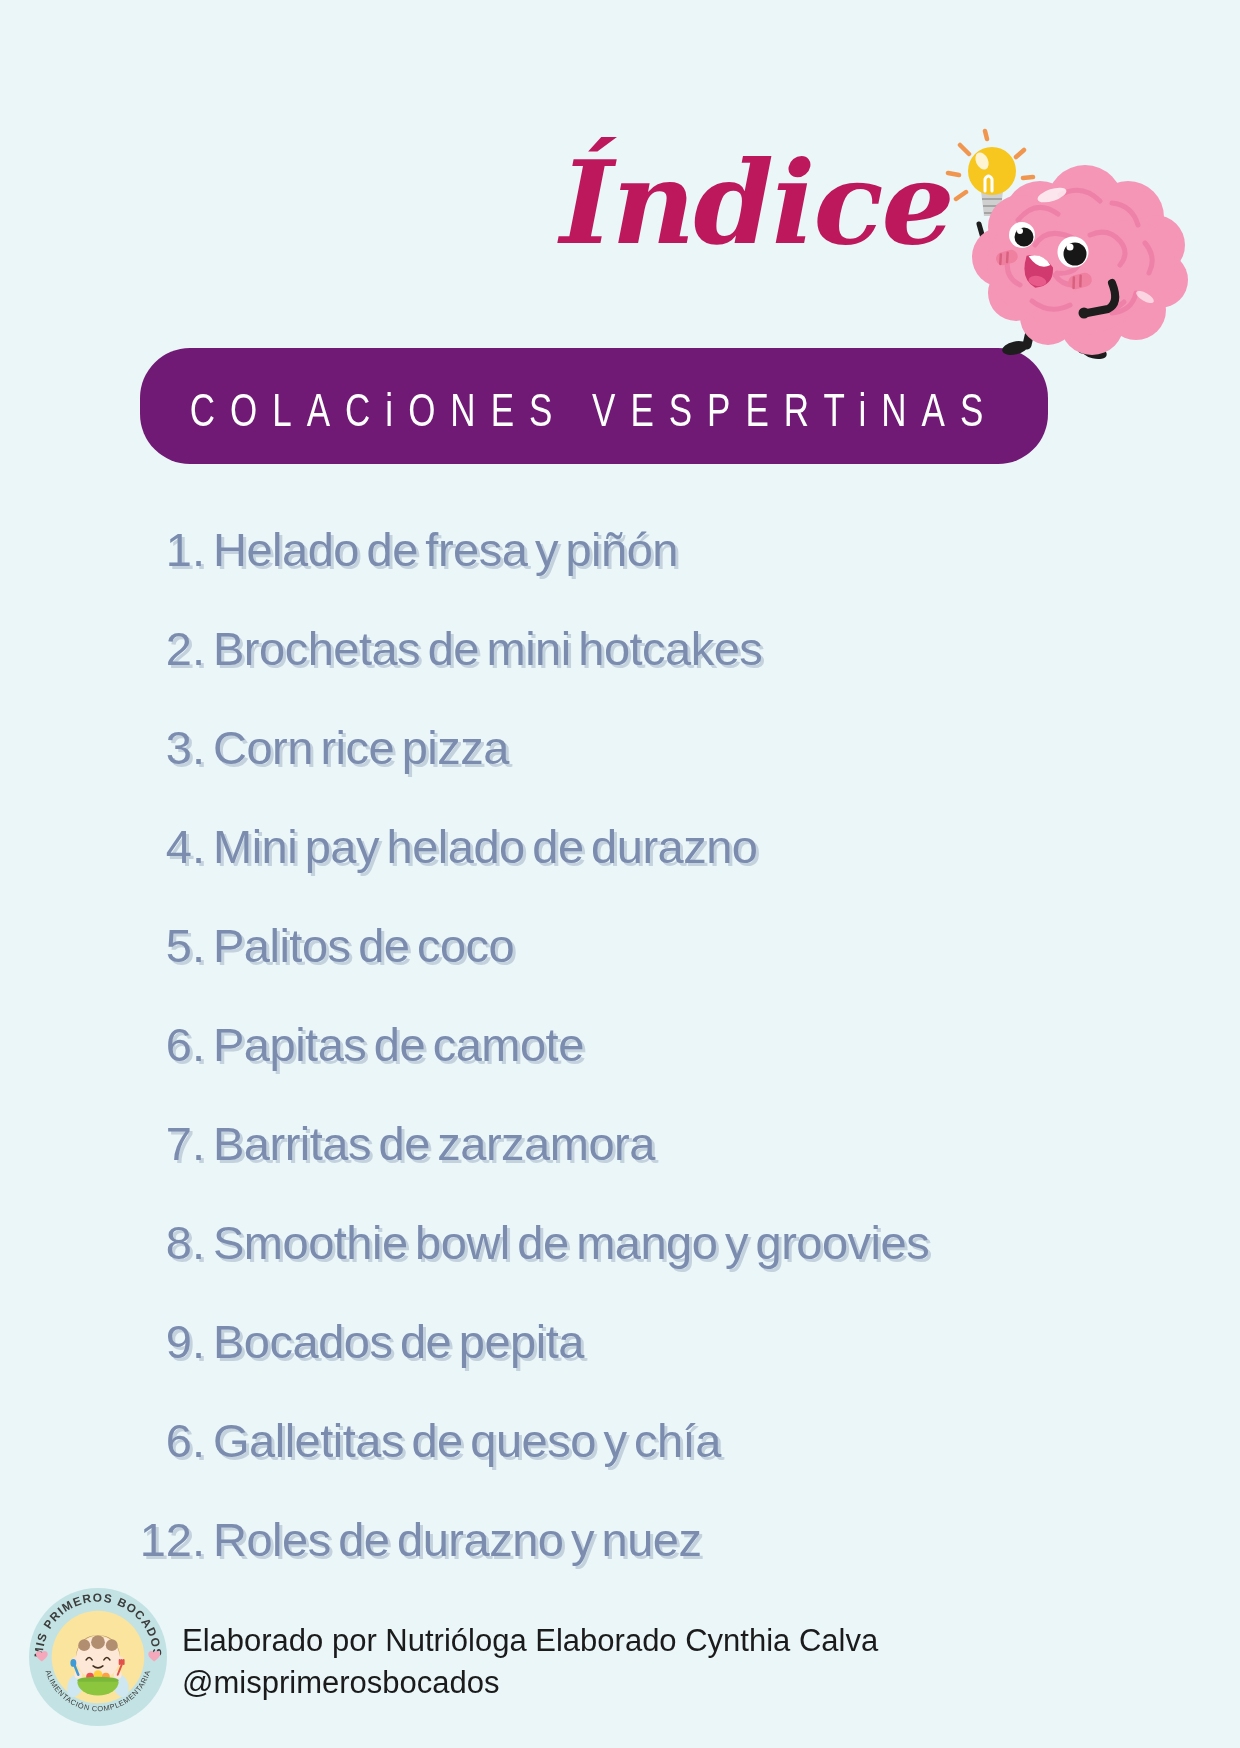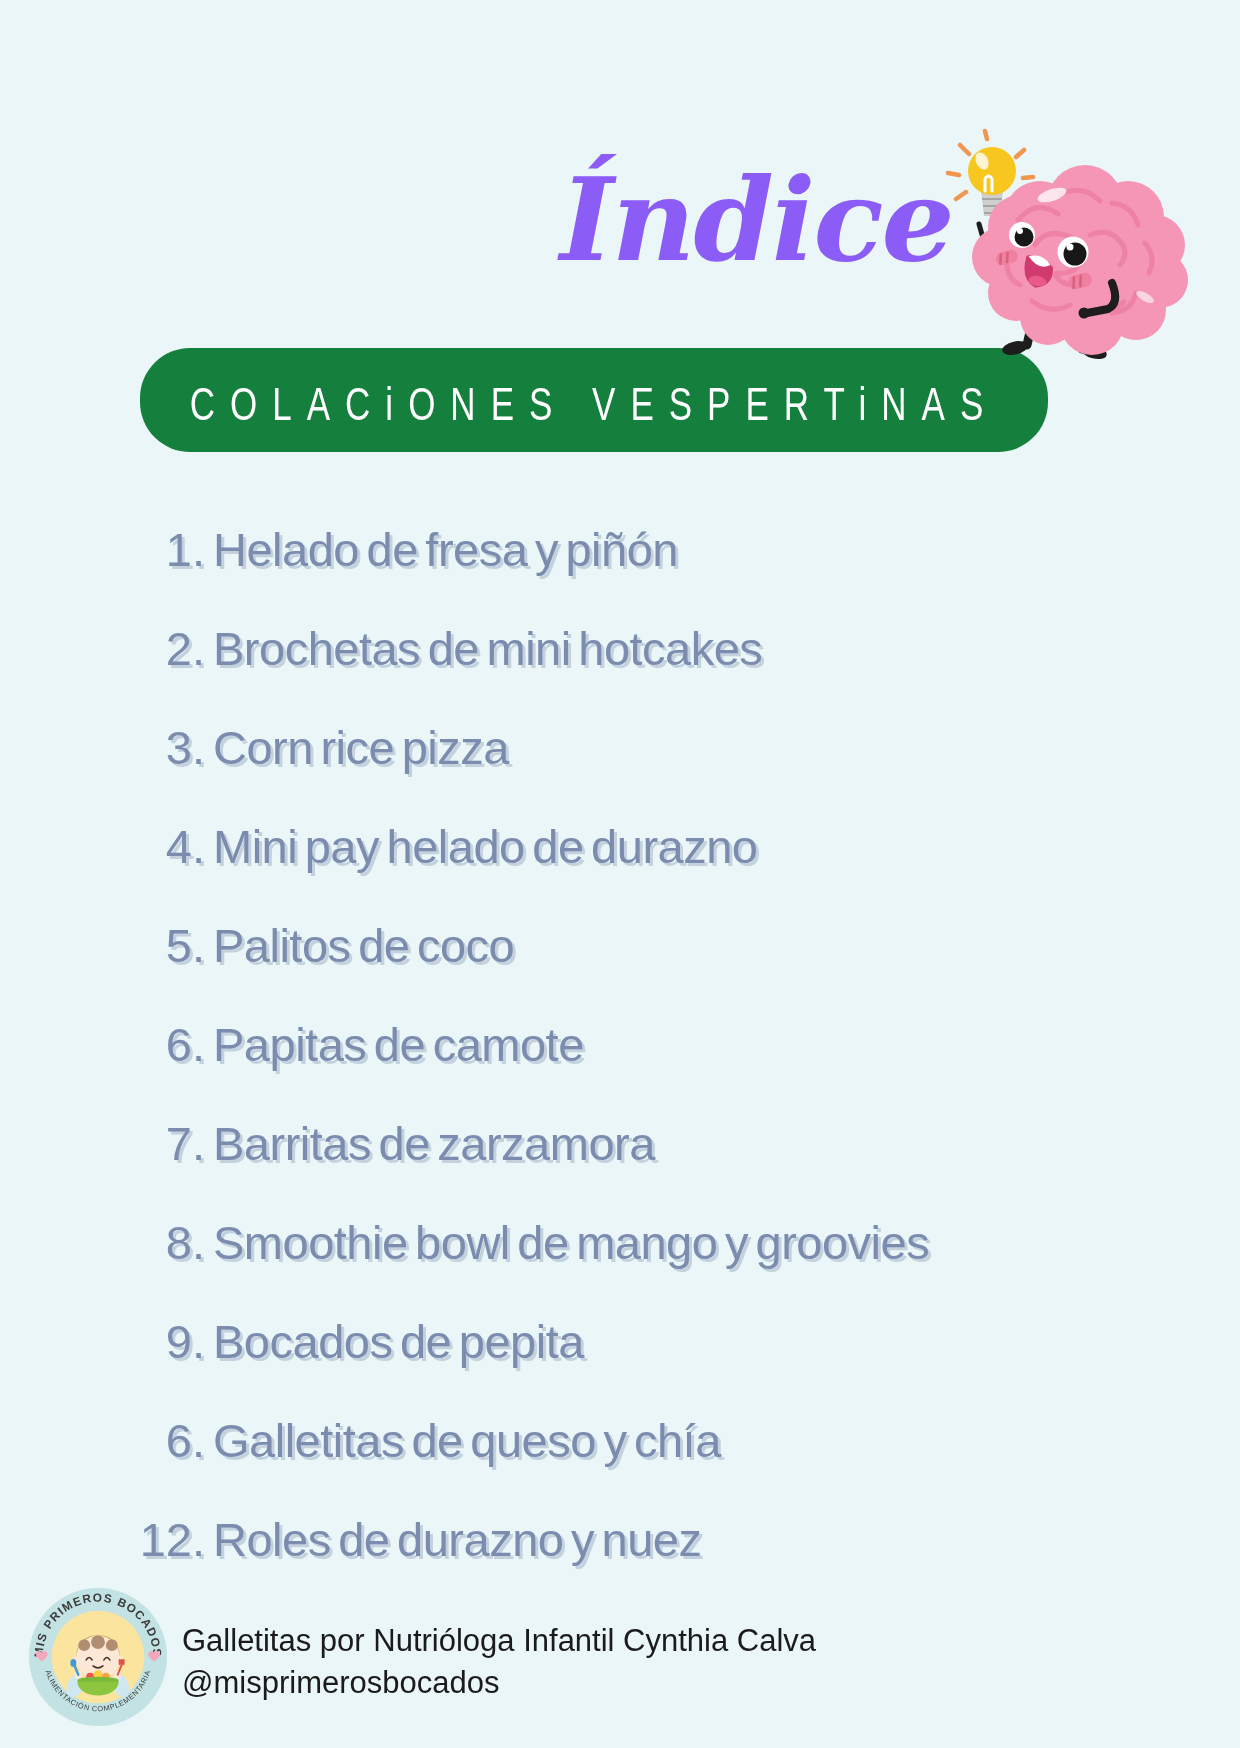--- a/index.html
+++ b/index.html
@@ -5,34 +5,34 @@
   html,body{margin:0;padding:0;}
   body{font-family:"Liberation Sans", sans-serif;}
   .page{
     position:relative;
     width:1240px;height:1748px;
     background:#eaf6f8;
     overflow:hidden;
   }
   
   .title{
-    position:absolute;left:560px;top:145px;width:360px;
+    position:absolute;left:560px;top:128px;width:360px;
     text-align:right;
     font-family:"DejaVu Serif", serif;
     font-style:italic;font-weight:bold;
     font-size:115px;line-height:150px;
-    color:#8b5cf6;
+    color:#be185d;
     letter-spacing:-2px;
   }
   
   .brain-svg{position:absolute;left:940px;top:125px;width:300px;height:240px;z-index:3;}
   
   .banner{
-    position:absolute;left:140px;top:348px;width:908px;height:104px;
-    background:#15803d;border-radius:50px;
+    position:absolute;left:140px;top:348px;width:908px;height:116px;
+    background:#701a75;border-radius:50px;
     display:flex;align-items:center;justify-content:center;
     z-index:2;
   }
   .banner-label{
     color:#ffffff;
     font-size:35px;font-weight:400;
     letter-spacing:15px;
     white-space:nowrap;
     transform:scaleY(1.3);
     padding-top:6px;
@@ -243,17 +243,17 @@
       <path d="M90,88 L94,78 M92,77 l0,-4 M94,78 l0,-5 M96,77 l0,-4" stroke="#e2514a" stroke-width="2" stroke-linecap="round"></path>
       <circle cx="62" cy="90" r="4" fill="#ef5350"></circle>
       <circle cx="70" cy="88" r="4.5" fill="#ffcf40"></circle>
       <circle cx="78" cy="90" r="4" fill="#ff9f43"></circle>
       <ellipse cx="70" cy="94" rx="21" ry="4" fill="#7ab83a"></ellipse>
       <path d="M49,95 A21,14 0 0 0 91,95 Z" fill="#8cc63f"></path>
     </g>
   </svg>
 
   <div class="credits">
-    <div>Galletitas por Nutrióloga Infantil Cynthia Calva</div>
+    <div>Elaborado por Nutrióloga Elaborado Cynthia Calva</div>
     <div>@misprimerosbocados</div>
   </div>
 
 </div>
 
 </body></html>

